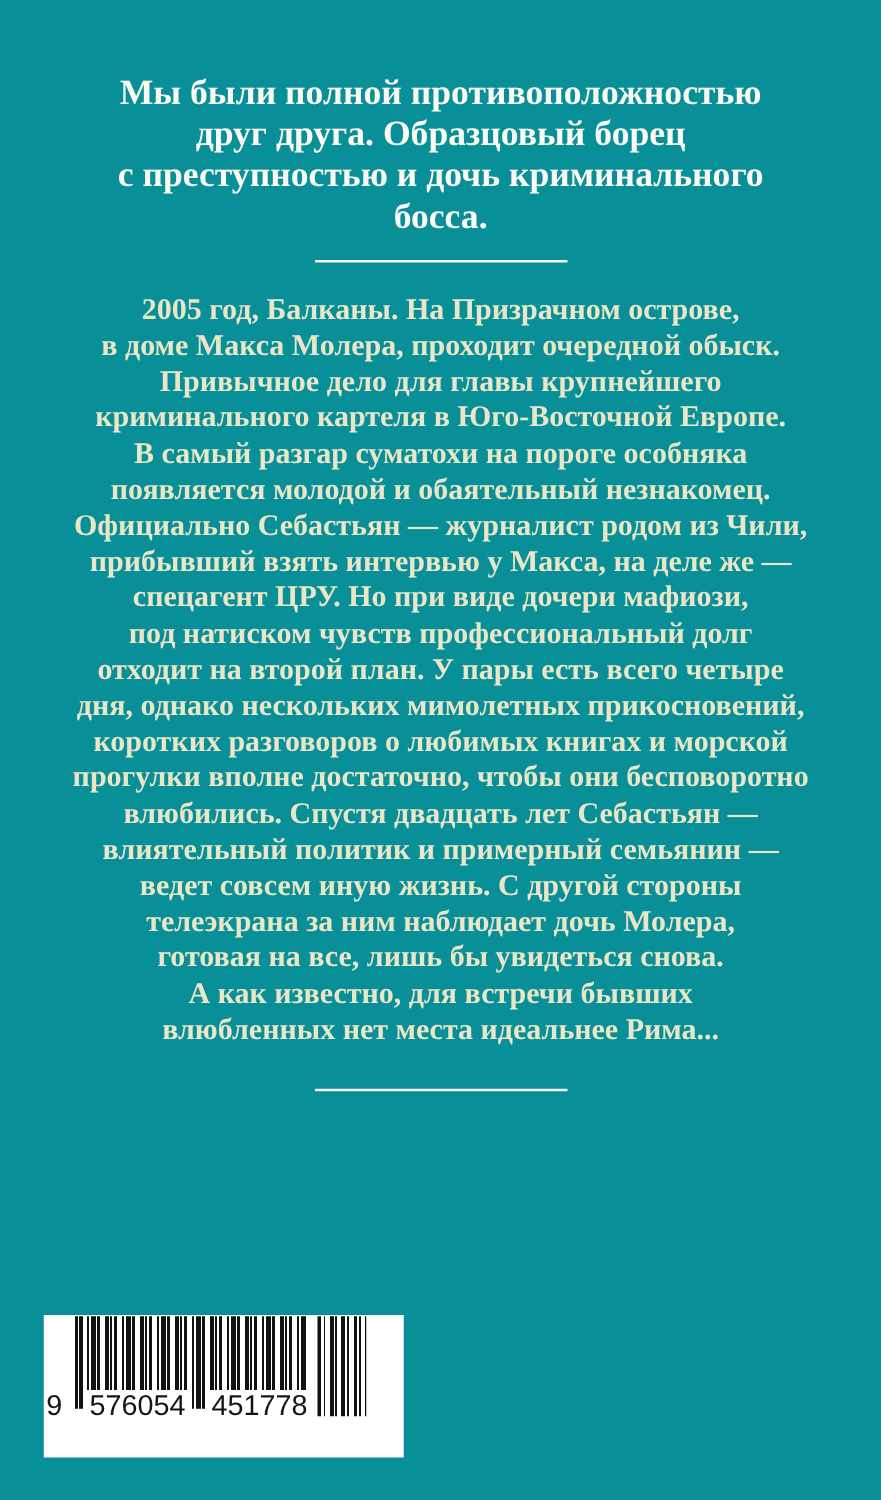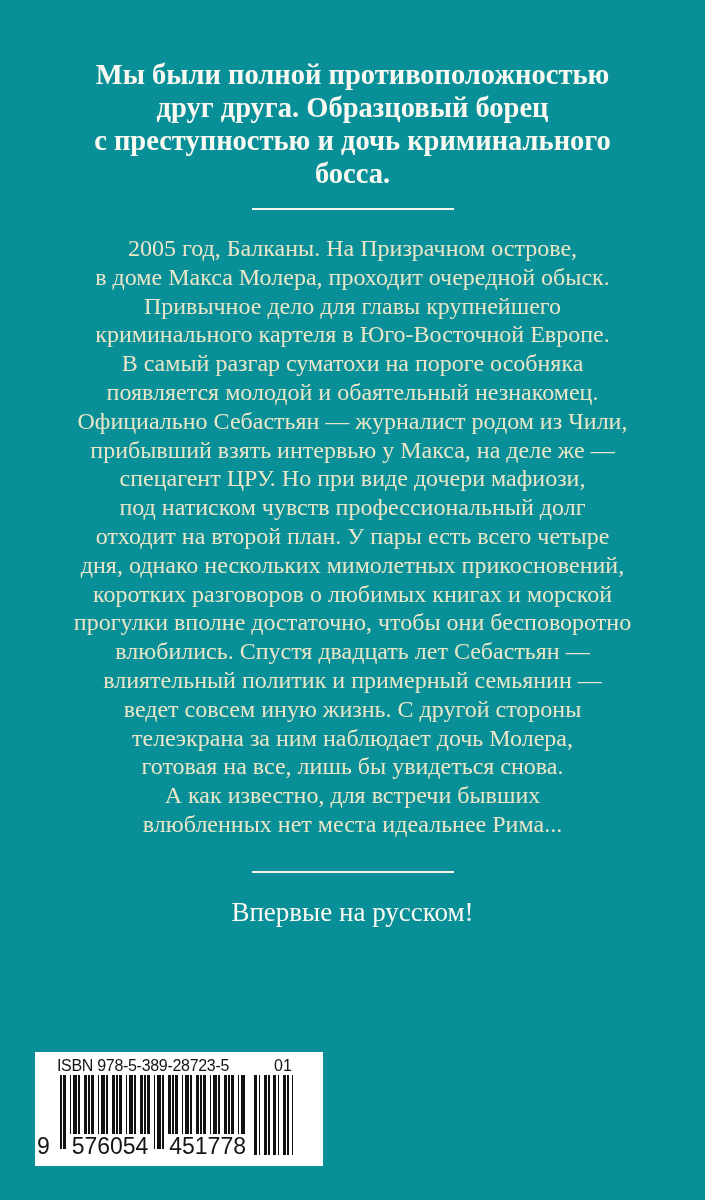--- a/index.html
+++ b/index.html
@@ -50,20 +50,21 @@
   .synopsis {
     position: absolute;
     top: 234px;
     left: 30px;
     width: 645px;
     text-align: center;
     color: var(--body_text);
     font-size: 24px;
     line-height: 28.8px;
     white-space: pre-line;
+    font-weight: bold;
   }
 
   .tagline {
     position: absolute;
     top: 896px;
     left: 40px;
     width: 625px;
     text-align: center;
     color: var(--header_text);
     font-size: 27px;
@@ -200,27 +201,22 @@
 влюбились. Спустя двадцать лет Себастьян —
 влиятельный политик и примерный семьянин —
 ведет совсем иную жизнь. С другой стороны
 телеэкрана за ним наблюдает дочь Молера,
 готовая на все, лишь бы увидеться снова.
 А как известно, для встречи бывших
 влюбленных нет места идеальнее Рима...</div>
 
   <div class="divider divider-bottom"></div>
 
-  <div class="tagline">Впервые на русском!</div>
 
   <div class="barcode-box">
-    <div class="bc-top">
-      <div class="isbn-label">ISBN 978-5-389-28723-5</div>
-      <div class="supp-label">01</div>
-    </div>
     <div class="bc-bars-row">
       <div class="main-bar-wrap">
         <div class="main-bars"></div>
         <div class="ean-digits">
           <span class="digit-first">9</span>
           <span class="digit-group">576054</span>
           <span class="digit-group">451778</span>
         </div>
       </div>
       <div class="supp-bar-wrap">

